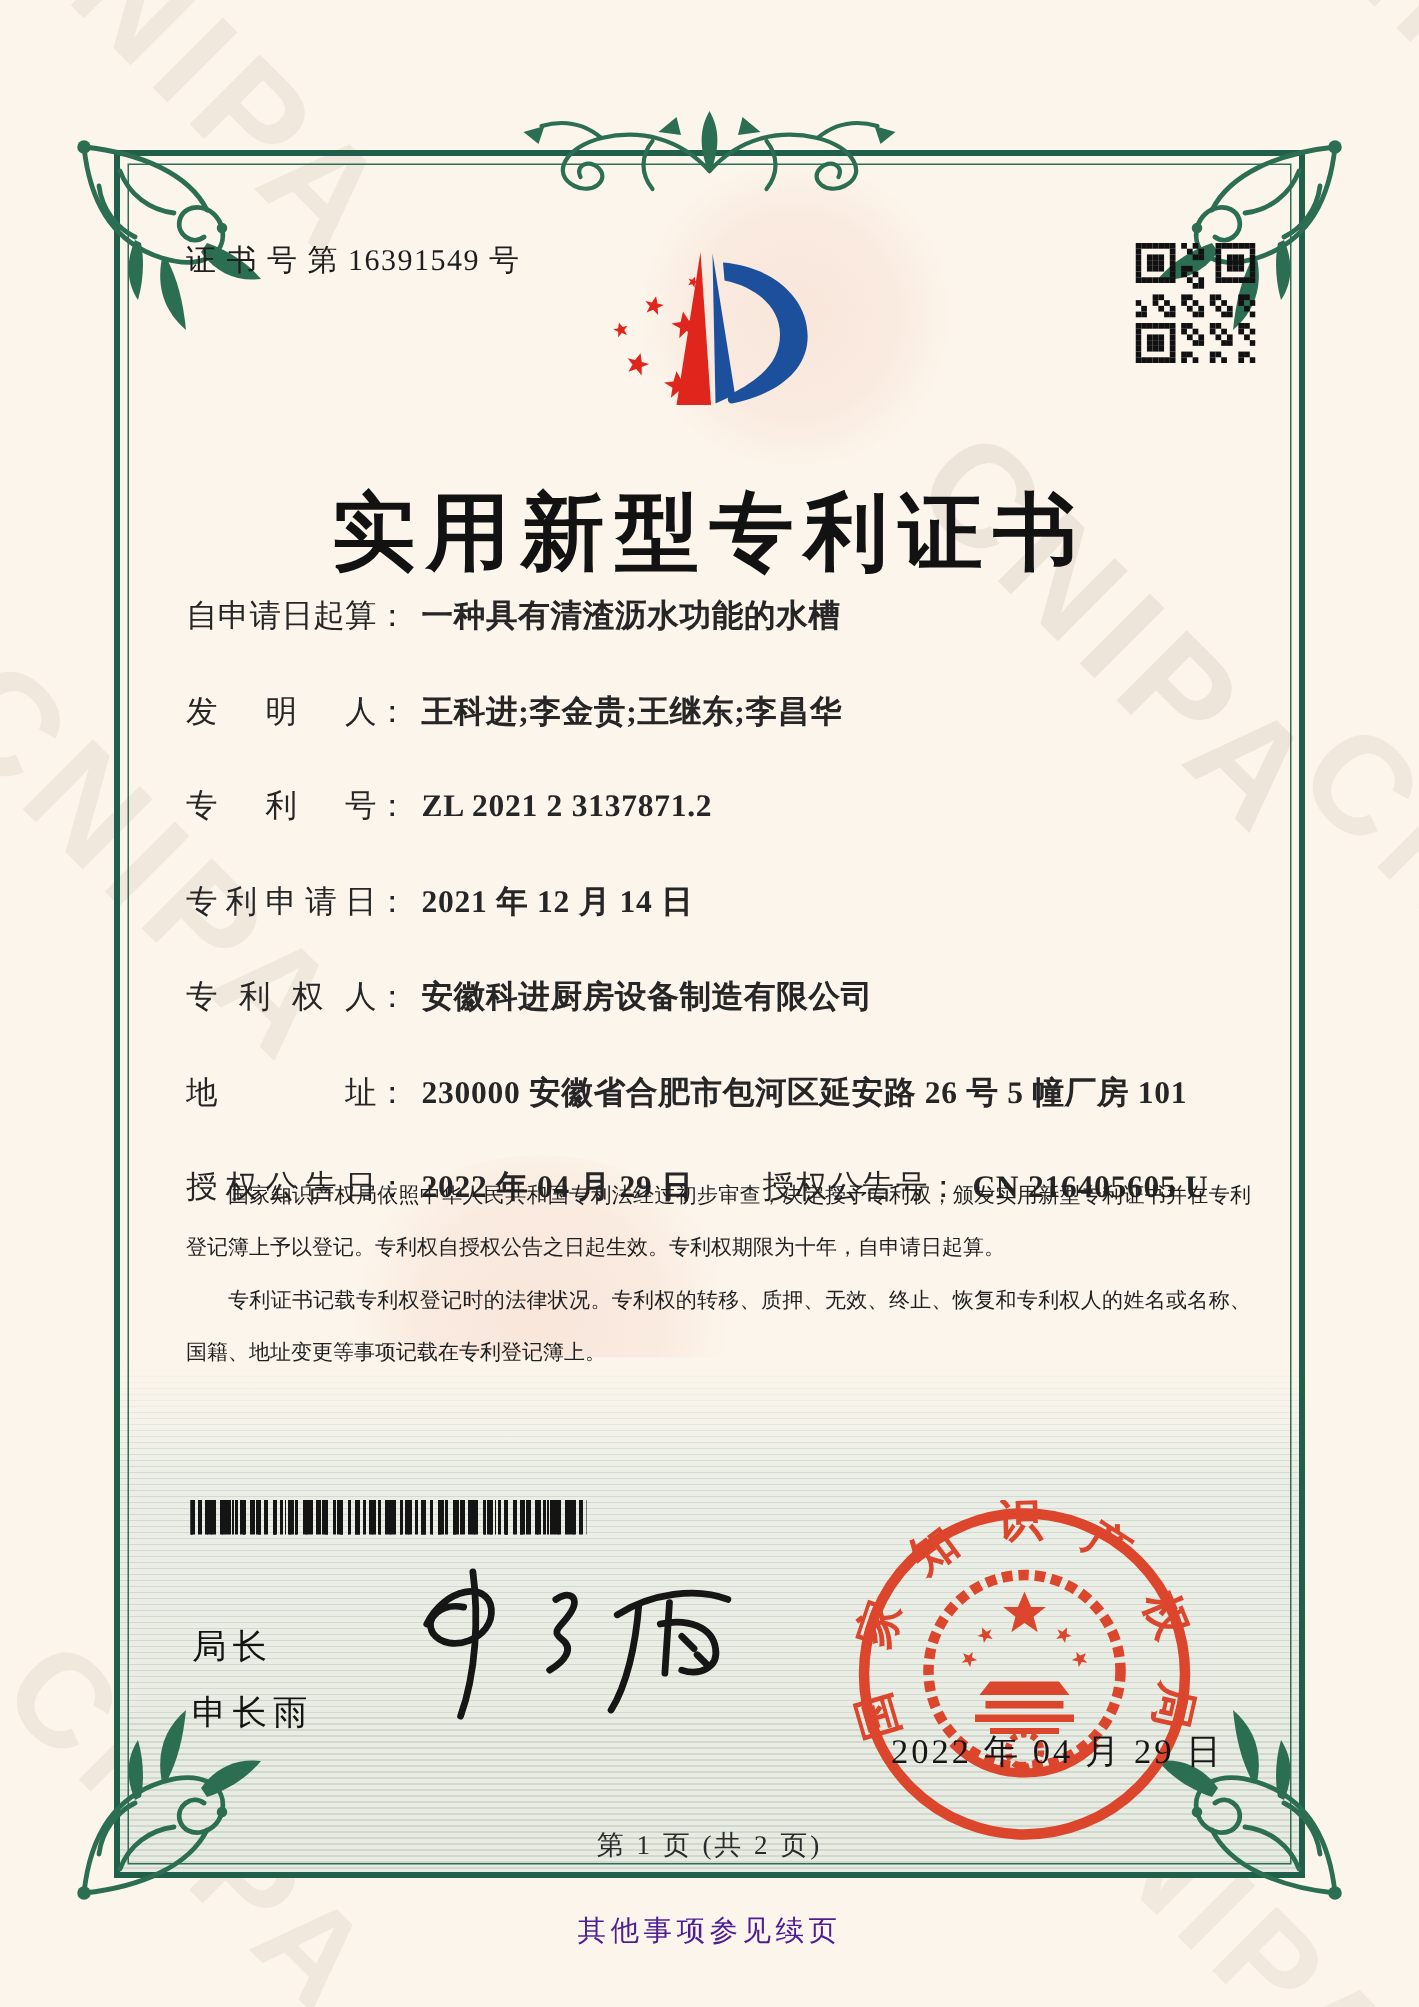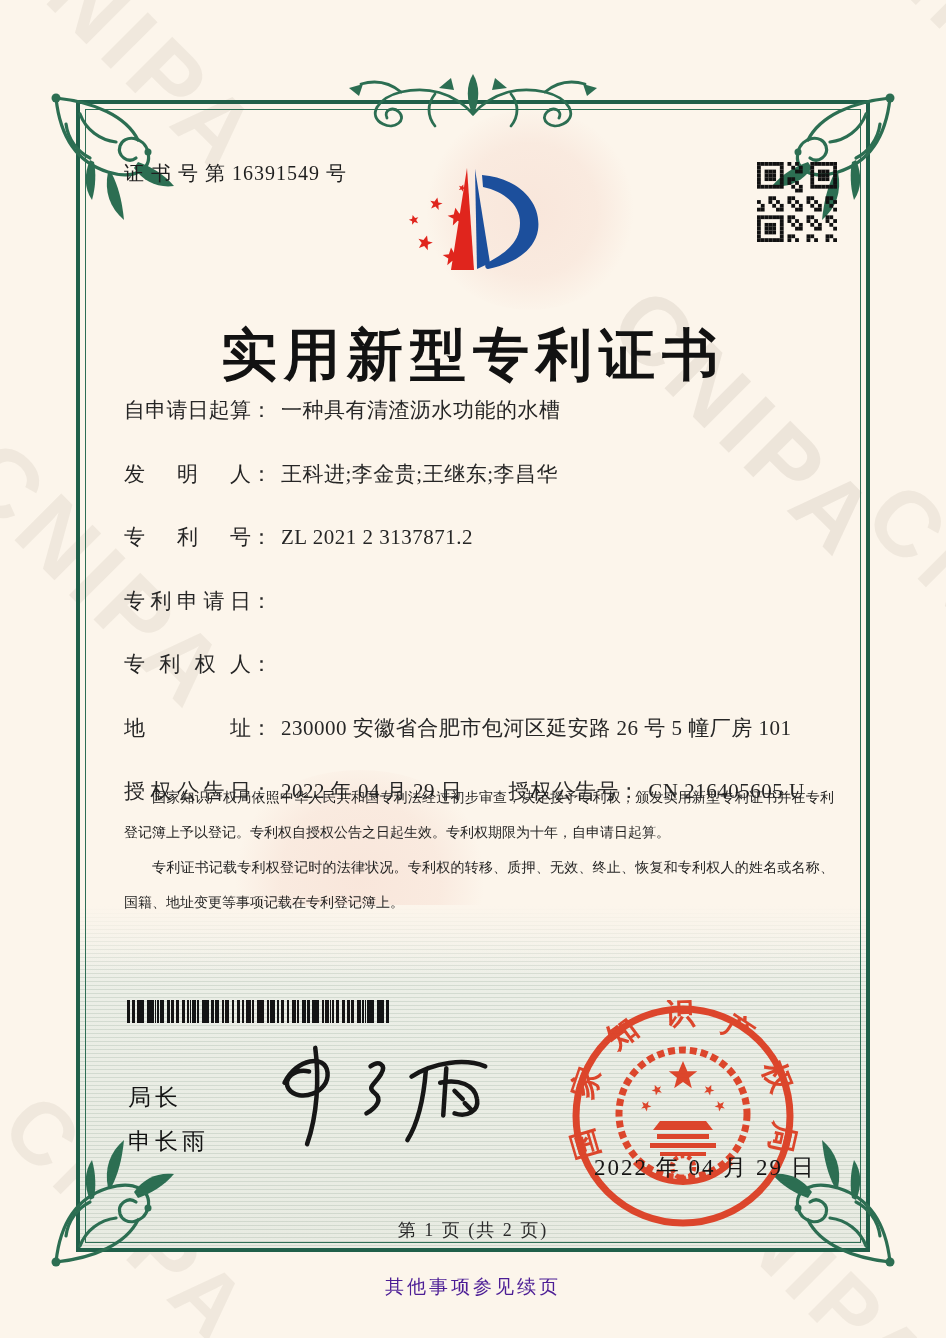--- a/index.html
+++ b/index.html
@@ -52,21 +52,21 @@
   .qr { position:absolute; left:757px; top:162px; width:80px; height:80px; }
   .title {
     position:absolute; left:0; top:278px; width:946px; text-align:center;
     font-size:56px; font-weight:700; letter-spacing:7px; color:#121212;margin-top:40px;
   }
   
   .fields { position:absolute; left:124px; top:396px; width:712px; font-size:21px; }
   .field-row { display:flex; align-items:baseline; margin-bottom:35.5px; white-space:nowrap; }
   .field-label { display:inline-block; width:127px; text-align:justify; text-align-last:justify; flex:none; }
   .field-colon { flex:none; }
-  .field-value { margin-left:9px; letter-spacing:0.5px; }
+  .field-value { margin-left:9px; letter-spacing:0.5px;font-weight:bold; }
   .grant-row { display:flex; }
   .grant-col2 { margin-left:46px; display:flex; align-items:center; white-space:nowrap; }
   .grant-col2 .field-label { width:110px; }
   
   .body-text { position:absolute; left:124px; top:780px; width:710px; font-size:14px; line-height:35px; color:#1f1f1f; }
   .body-text p { text-indent:2em; text-align:justify; }
   
   .barcode {
     position:absolute; left:127px; top:1000px; width:264px; height:23px;
     background:
@@ -372,24 +372,26 @@
       <span class="field-value">王科进;李金贵;王继东;李昌华</span>
     </div>
     <div class="field-row">
       <span class="field-label">专利号</span>
         <span class="field-colon">：</span>
       <span class="field-value">ZL 2021 2 3137871.2</span>
     </div>
     <div class="field-row">
       <span class="field-label">专利申请日</span>
         <span class="field-colon">：</span>
+      <span class="field-value">2021 年 12 月 14 日</span>
     </div>
     <div class="field-row">
       <span class="field-label">专利权人</span>
         <span class="field-colon">：</span>
+      <span class="field-value">安徽科进厨房设备制造有限公司</span>
     </div>
     <div class="field-row">
       <span class="field-label">地址</span>
         <span class="field-colon">：</span>
       <span class="field-value">230000 安徽省合肥市包河区延安路 26 号 5 幢厂房 101</span>
     </div>
     <div class="field-row grant-row">
       <span class="field-label">授权公告日</span>
         <span class="field-colon">：</span>
       <span class="field-value">2022 年 04 月 29 日</span>

